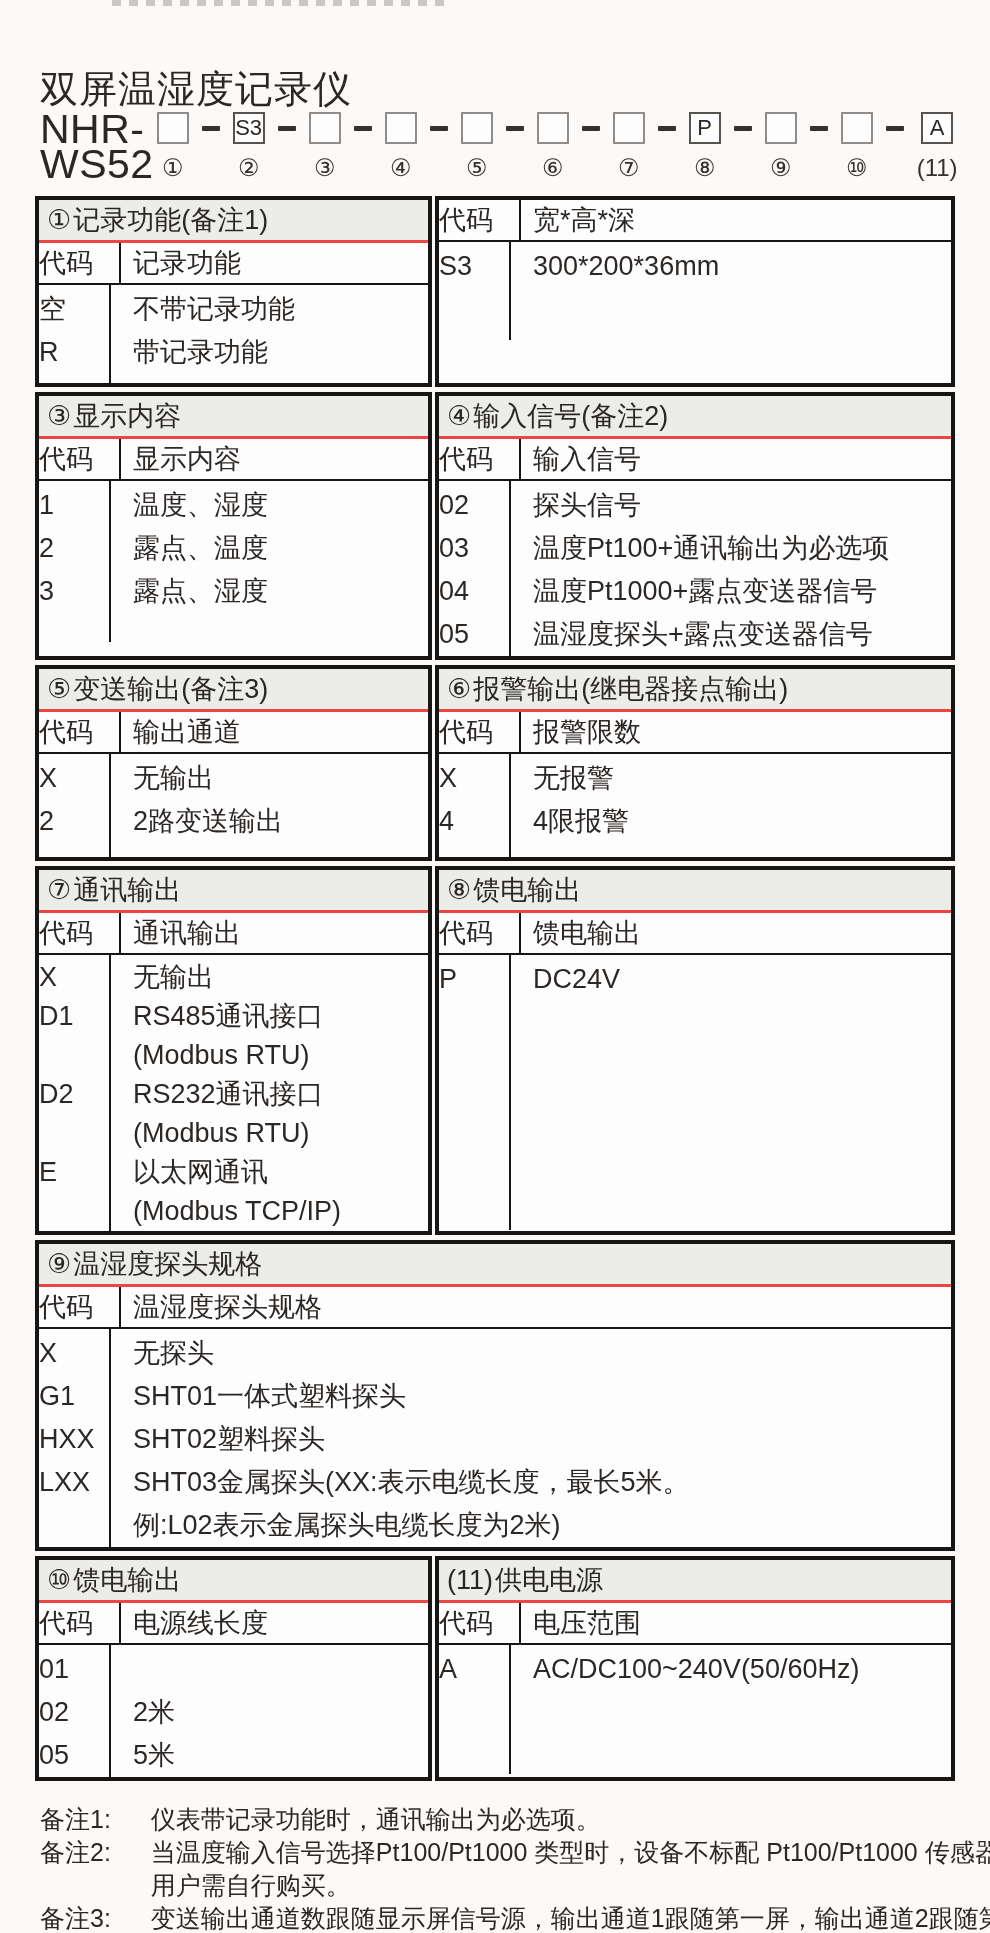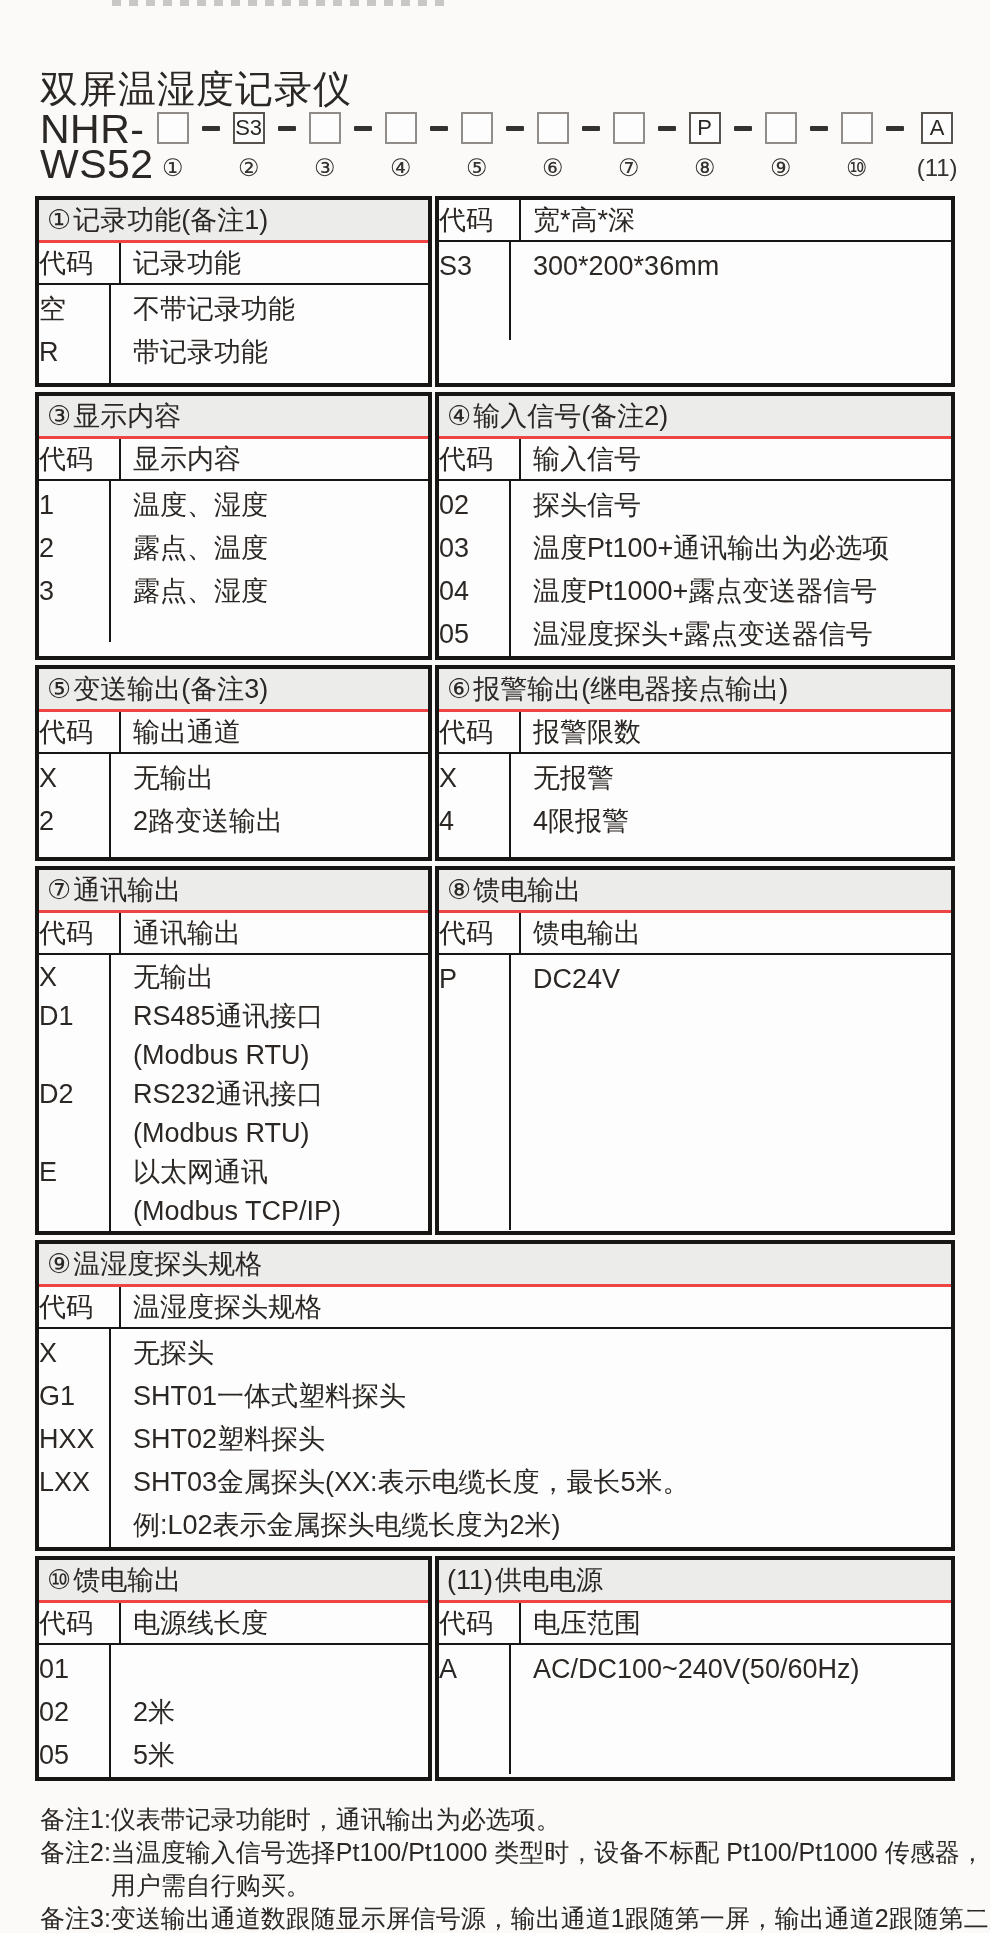--- a/index.html
+++ b/index.html
@@ -69,21 +69,21 @@
   .data-row{display:flex;font-size:27px;line-height:43px;font-weight:500;}
   .tight .data-row{line-height:39px;}
   .d-s1{min-height:95px;}
   .d-s3{min-height:158px;}
   .d-s5{min-height:100px;}
   .d-s7{min-height:272px;}
   .d-s9{min-height:202px;}
   .d-s10{min-height:126px;}
   
   .notes{margin:22px 0 0 5px;font-size:25px;line-height:33px;font-weight:500;}
-  .note-row{display:flex;}
+  .note-row{display:flex;gap:40px;}
   .note-label{flex:none;white-space:pre;}
   .note-text{white-space:pre;}
 </style>
 </head>
 <body>
 
 <div class="remnant"></div>
 
 <div class="content">
 

